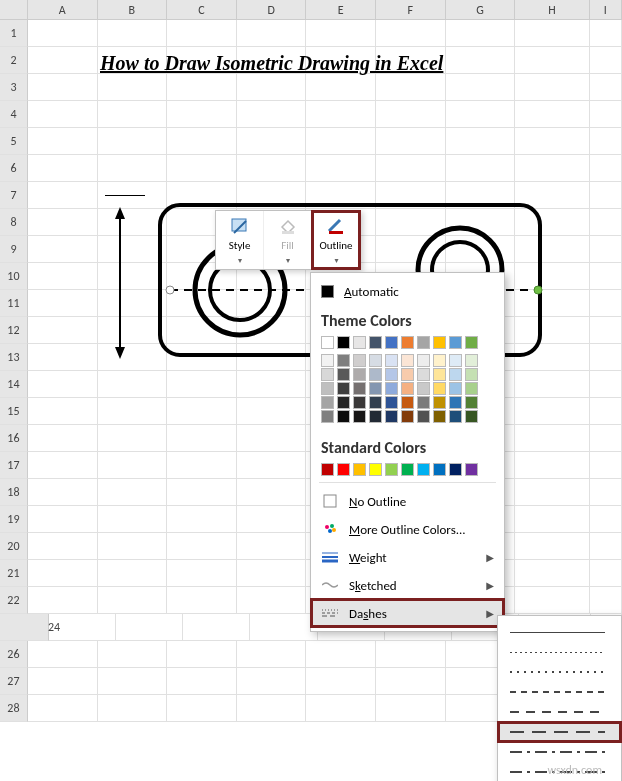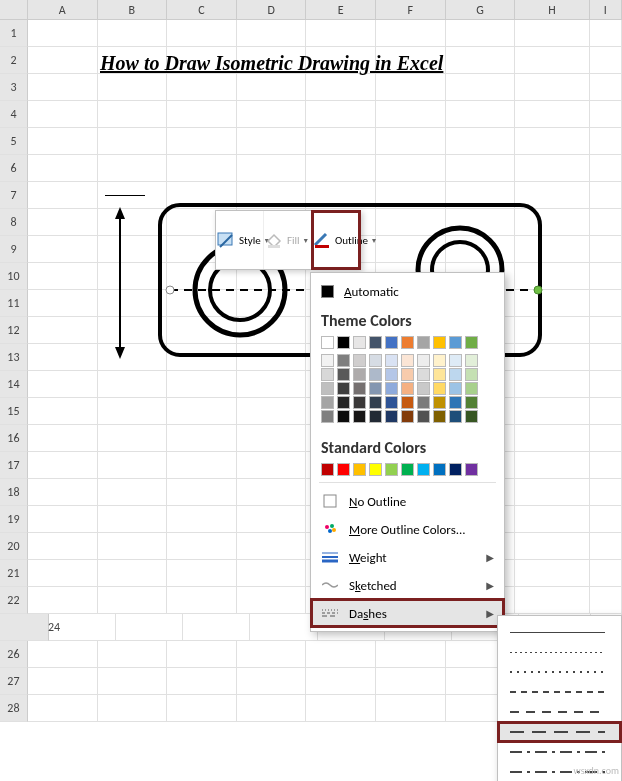--- a/index.html
+++ b/index.html
@@ -16,21 +16,21 @@
     .corner { width: 30px; height: 20px; background: #e6e6e6; border-right: 1px solid #ccc; border-bottom: 1px solid #ccc; }
     
     
     .title { position: absolute; top: 52px; left: 100px; font-weight: bold; font-style: italic; font-size: 20px; text-decoration: underline; font-family: 'Times New Roman', serif; }
     
     
     .drawing { position: absolute; top: 195px; left: 90px; width: 460px; height: 165px; }
     
     
     .mini-toolbar { position: absolute; top: 210px; left: 215px; display: flex; background: #fff; border: 1px solid #c0c0c0; box-shadow: 2px 2px 6px rgba(0,0,0,0.2); }
-    .tb-item { width: 48px; height: 58px; display: flex; flex-direction: row; align-items: center; font-size: 11px; gap: 3px; border-right: 1px solid #eee; }
+    .tb-item { width: 48px; height: 58px; display: flex; flex-direction: column; align-items: center; justify-content: center; font-size: 11px; gap: 3px; border-right: 1px solid #eee; }
     .tb-item:last-child { border-right: none; }
     .tb-item.disabled { color: #aaa; }
     .tb-item.highlighted { outline: 3px solid #7b2020; outline-offset: -2px; }
     .tb-icon { width: 20px; height: 20px; display: flex; align-items: center; justify-content: center; }
     .caret { font-size: 8px; margin-left: 1px; color: #666; }
     
     
     .ctx-menu { position: absolute; top: 272px; left: 310px; width: 195px; background: #fff; border: 1px solid #c0c0c0; box-shadow: 3px 3px 8px rgba(0,0,0,0.25); padding: 4px 0; }
     .ctx-row { display: flex; align-items: center; height: 28px; padding: 0 10px; font-size: 13px; gap: 10px; }
     .ctx-row.highlighted { outline: 3px solid #7b2020; outline-offset: -2px; background: #e5e5e5; }
@@ -52,21 +52,21 @@
     .dash-line { width: 95px; height: 2px; }
     .dash-solid { background: #444; height: 1px; }
     .dash-dot { background-image: repeating-linear-gradient(90deg,#444 0 2px,transparent 2px 5px); height: 1px; }
     .dash-sdot { background-image: repeating-linear-gradient(90deg,#444 0 2px,transparent 2px 7px); height: 2px; }
     .dash-sd { background-image: repeating-linear-gradient(90deg,#444 0 6px,transparent 6px 11px); height: 2px; }
     .dash-md { background-image: repeating-linear-gradient(90deg,#444 0 9px,transparent 9px 16px); height: 2px; }
     .dash-ld { background-image: repeating-linear-gradient(90deg,#444 0 14px,transparent 14px 22px); height: 2px; }
     .dash-ldd { background-image: repeating-linear-gradient(90deg,#444 0 12px,transparent 12px 17px,#444 17px 20px,transparent 20px 25px); height: 2px; }
     
     
-    .watermark { position: absolute; bottom: 4px; right: 3px; font-size: 10px; color: #bbb; } .cw-b { width: 75px; } .cw-c { width: 75px; } .cw-d { width: 75px; } .cw-e { width: 75px; } .cw-f { width: 75px; } .cw-g { width: 75px; } .cw-h { width: 80px; } .cw-i { width: 35px; }
+    .watermark { position: absolute; bottom: 4px; right: 20px; font-size: 12px; color: #bbb; } .cw-b { width: 75px; } .cw-c { width: 75px; } .cw-d { width: 75px; } .cw-e { width: 75px; } .cw-f { width: 75px; } .cw-g { width: 75px; } .cw-h { width: 80px; } .cw-i { width: 35px; }
   </style>
 </head>
 <body>
 
 <div class="grid">
   <div class="col-headers">
     <div class="corner"></div>
     <div class="col-header cw-b">A</div>
     <div class="col-header cw-b">B</div>
     <div class="col-header cw-c">C</div>

